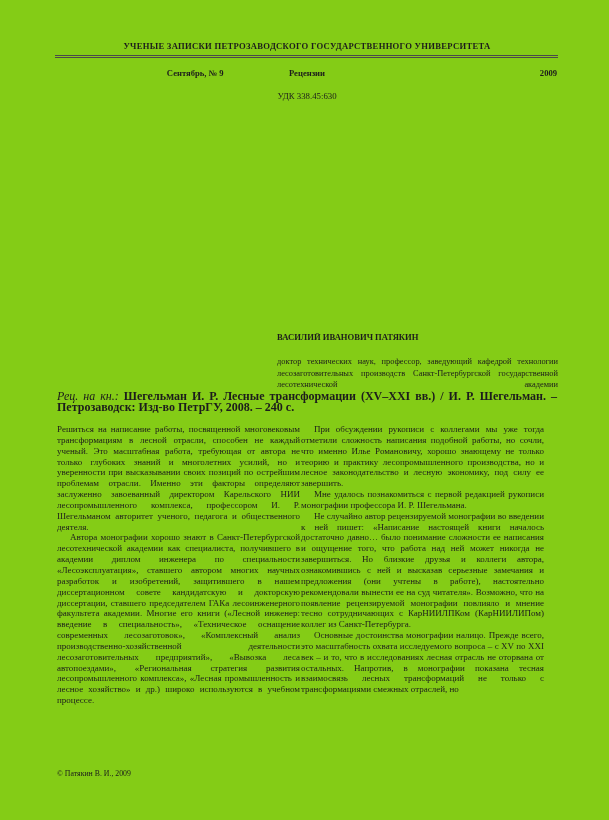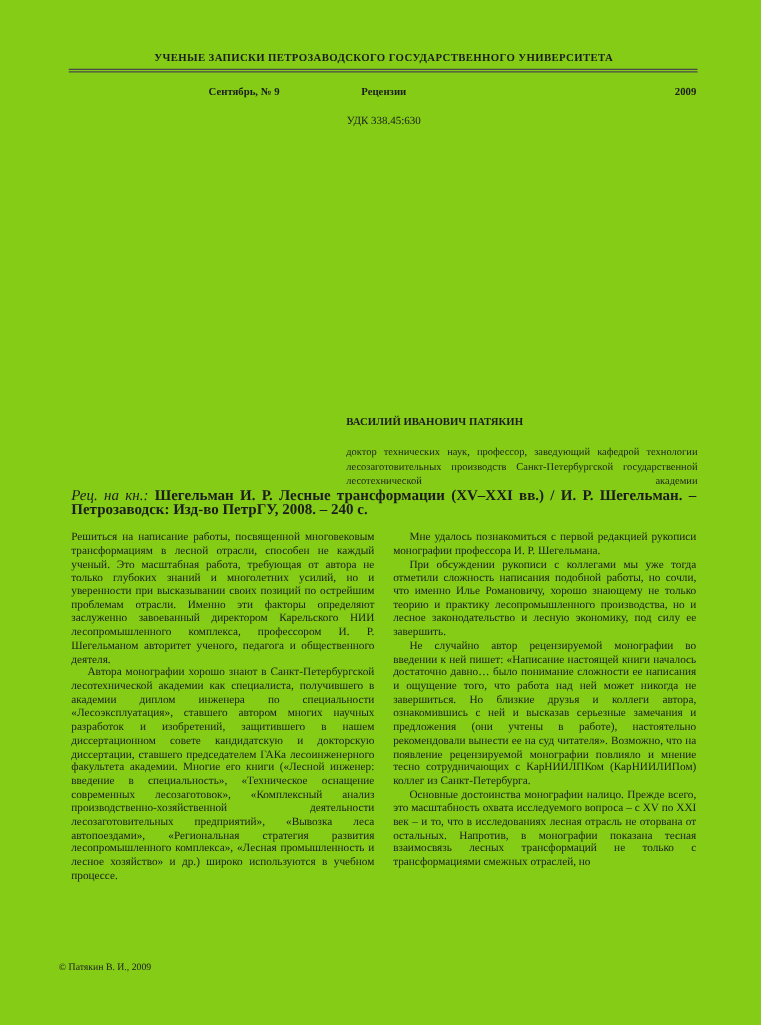--- a/index.html
+++ b/index.html
@@ -68,33 +68,33 @@
     font-size: 12px;
     line-height: 11px;
     text-align: justify;
   }
   .review-ref-label { font-style: italic; font-weight: normal; }
   .review-ref-citation { font-weight: bold; }
   .body-columns {
     position: absolute;
     top: 424px; left: 57px; width: 500px;
     display: flex;
-    gap: 15px;
+    gap: 1px;
   }
   .column {
     width: 243px;
     font-size: 9px;
     line-height: 10.85px;
     text-align: justify;
   }
   .column p { text-indent: 13px; }
   .column-left p:first-child { text-indent: 0; }
   .copyright {
     position: absolute;
-    top: 769px; left: 47px;
+    top: 769px; left: 57px;
     font-size: 7.8px;
   }
 </style>
 </head>
 <body>
 
 <div class="page">
 
   <div class="journal-title">УЧЕНЫЕ ЗАПИСКИ ПЕТРОЗАВОДСКОГО ГОСУДАРСТВЕННОГО УНИВЕРСИТЕТА</div>
 
@@ -117,22 +117,22 @@
     <span class="review-ref-label">Рец. на кн.:</span>
     <span class="review-ref-citation">Шегельман И. Р. Лесные трансформации (XV–XXI вв.) / И. Р. Шегельман. – Петрозаводск: Изд-во ПетрГУ, 2008. – 240 с.</span>
   </div>
 
   <div class="body-columns">
     <div class="column column-left">
       <p>Решиться на написание работы, посвященной многовековым трансформациям в лесной отрасли, способен не каждый ученый. Это масштабная работа, требующая от автора не только глубоких знаний и многолетних усилий, но и уверенности при высказывании своих позиций по острейшим проблемам отрасли. Именно эти факторы определяют заслуженно завоеванный директором Карельского НИИ лесопромышленного комплекса, профессором И. Р. Шегельманом авторитет ученого, педагога и общественного деятеля.</p>
       <p>Автора монографии хорошо знают в Санкт-Петербургской лесотехнической академии как специалиста, получившего в академии диплом инженера по специальности «Лесоэксплуатация», ставшего автором многих научных разработок и изобретений, защитившего в нашем диссертационном совете кандидатскую и докторскую диссертации, ставшего председателем ГАКа лесоинженерного факультета академии. Многие его книги («Лесной инженер: введение в специальность», «Техническое оснащение современных лесозаготовок», «Комплексный анализ производственно-хозяйственной деятельности лесозаготовительных предприятий», «Вывозка леса автопоездами», «Региональная стратегия развития лесопромышленного комплекса», «Лесная промышленность и лесное хозяйство» и др.) широко используются в учебном процессе.</p>
     </div>
     <div class="column column-right">
+      <p>При обсуждении рукописи с коллегами мы уже тогда отметили сложность написания подобной работы, но сочли, что именно Илье Романовичу, хорошо знающему не только теорию и практику лесопромышленного производства, но и лесное законодательство и лесную экономику, под силу ее завершить.</p>
       <p>Мне удалось познакомиться с первой редакцией рукописи монографии профессора И. Р. Шегельмана.</p>
-      <p>При обсуждении рукописи с коллегами мы уже тогда отметили сложность написания подобной работы, но сочли, что именно Илье Романовичу, хорошо знающему не только теорию и практику лесопромышленного производства, но и лесное законодательство и лесную экономику, под силу ее завершить.</p>
       <p>Не случайно автор рецензируемой монографии во введении к ней пишет: «Написание настоящей книги началось достаточно давно… было понимание сложности ее написания и ощущение того, что работа над ней может никогда не завершиться. Но близкие друзья и коллеги автора, ознакомившись с ней и высказав серьезные замечания и предложения (они учтены в работе), настоятельно рекомендовали вынести ее на суд читателя». Возможно, что на появление рецензируемой монографии повлияло и мнение тесно сотрудничающих с КарНИИЛПКом (КарНИИЛИПом) коллег из Санкт-Петербурга.</p>
       <p>Основные достоинства монографии налицо. Прежде всего, это масштабность охвата исследуемого вопроса – с XV по XXI век – и то, что в исследованиях лесная отрасль не оторвана от остальных. Напротив, в монографии показана тесная взаимосвязь лесных трансформаций не только с трансформациями смежных отраслей, но</p>
     </div>
   </div>
 
   <div class="copyright">© Патякин В. И., 2009</div>
 
 </div>
 
 </body></html>

